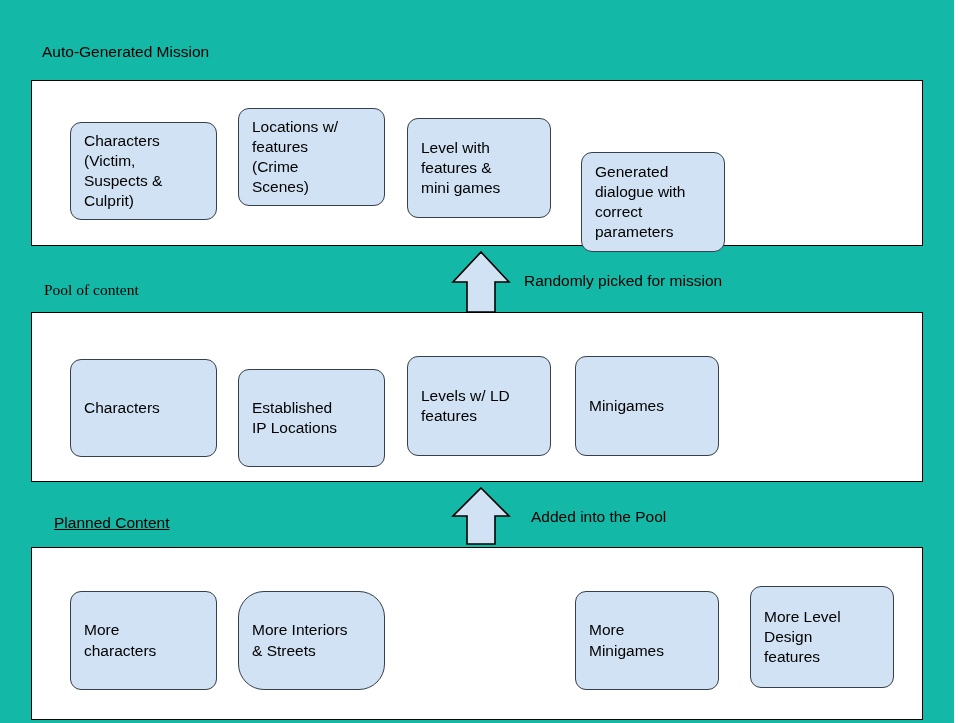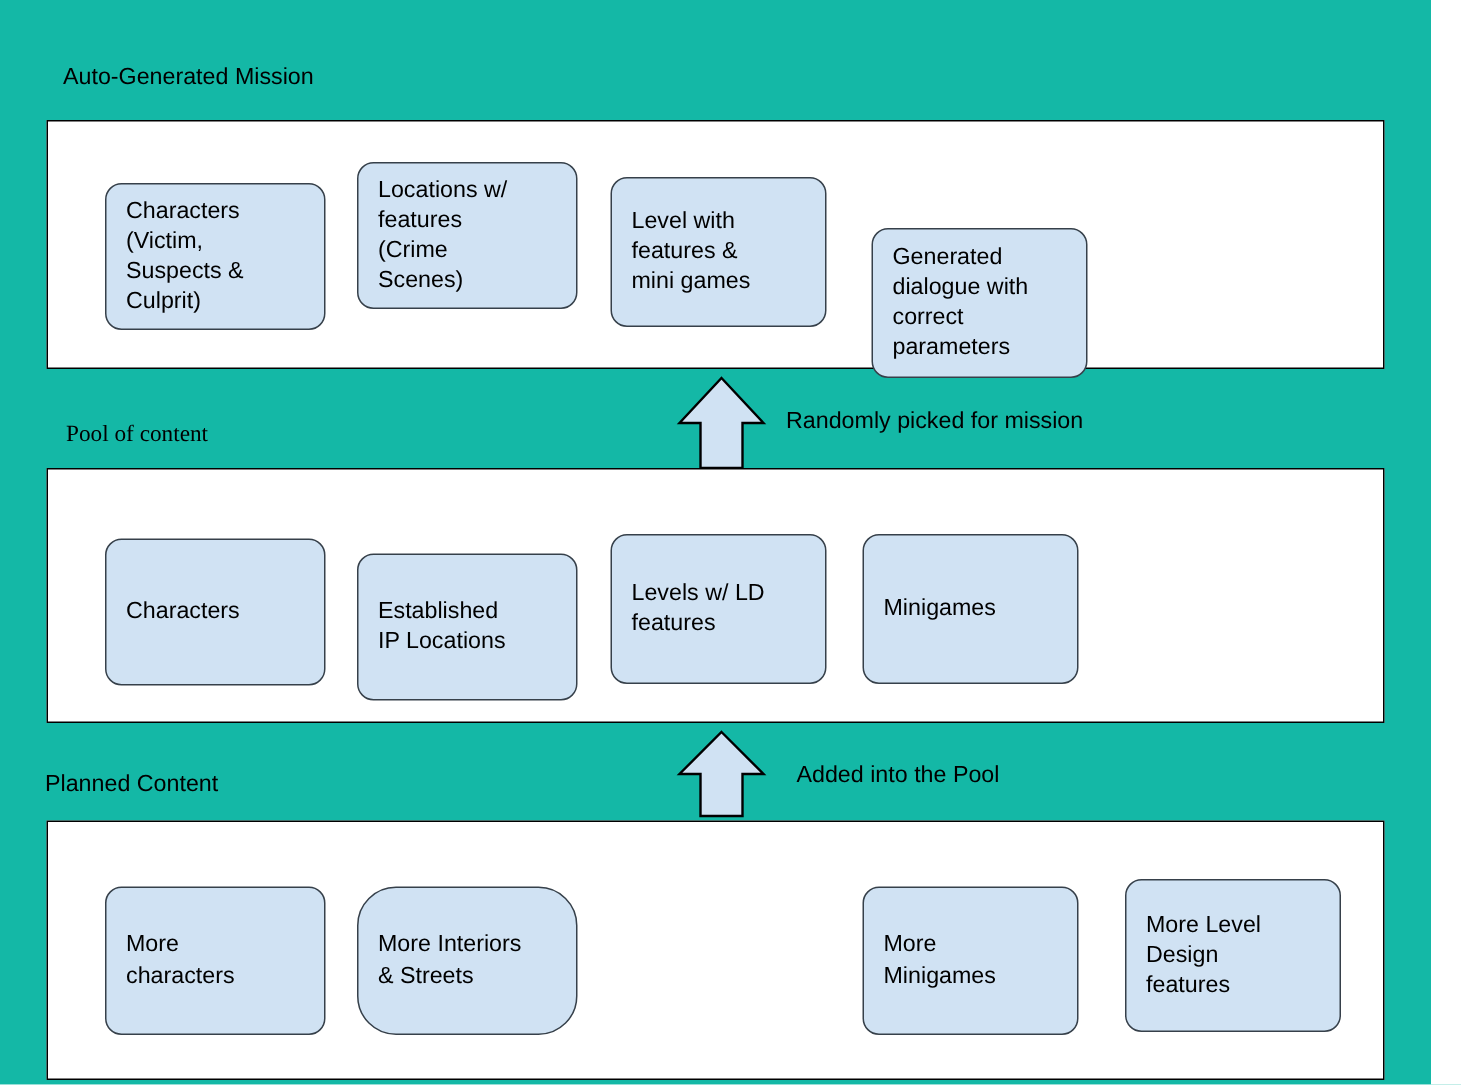--- a/index.html
+++ b/index.html
@@ -131,21 +131,21 @@
   </div>
 
   <div class="arrow-wrap" style="left:450px; top:486px; width:62px; height:60px;">
     <svg width="62" height="60" viewBox="0 0 62 60" xmlns="http://www.w3.org/2000/svg">
       <polygon points="31,2 59,30 45,30 45,58 17,58 17,30 3,30" fill="#d0e2f3" stroke="#000000" stroke-width="1.6" stroke-linejoin="miter"></polygon>
     </svg>
   </div>
 
   <div class="flow-label" style="left:531px; top:508px;">Added into the Pool</div>
 
-  <div class="section-label" style="left:30px; top:514px;">Planned Content</div>
+  <div class="section-label" style="left:54px; top:514px;text-decoration:underline;">Planned Content</div>
 
   <div class="container-box" style="left:31px; top:547px; width:892px; height:173px;"></div>
 
   <div class="node" style="left:70px; top:591px; width:147px; height:99px;">
     <span class="node-label">More
 characters</span>
   </div>
 
   <div class="node" style="left:238px; top:591px; width:147px; height:99px;border-radius:26px;">
     <span class="node-label">More Interiors

